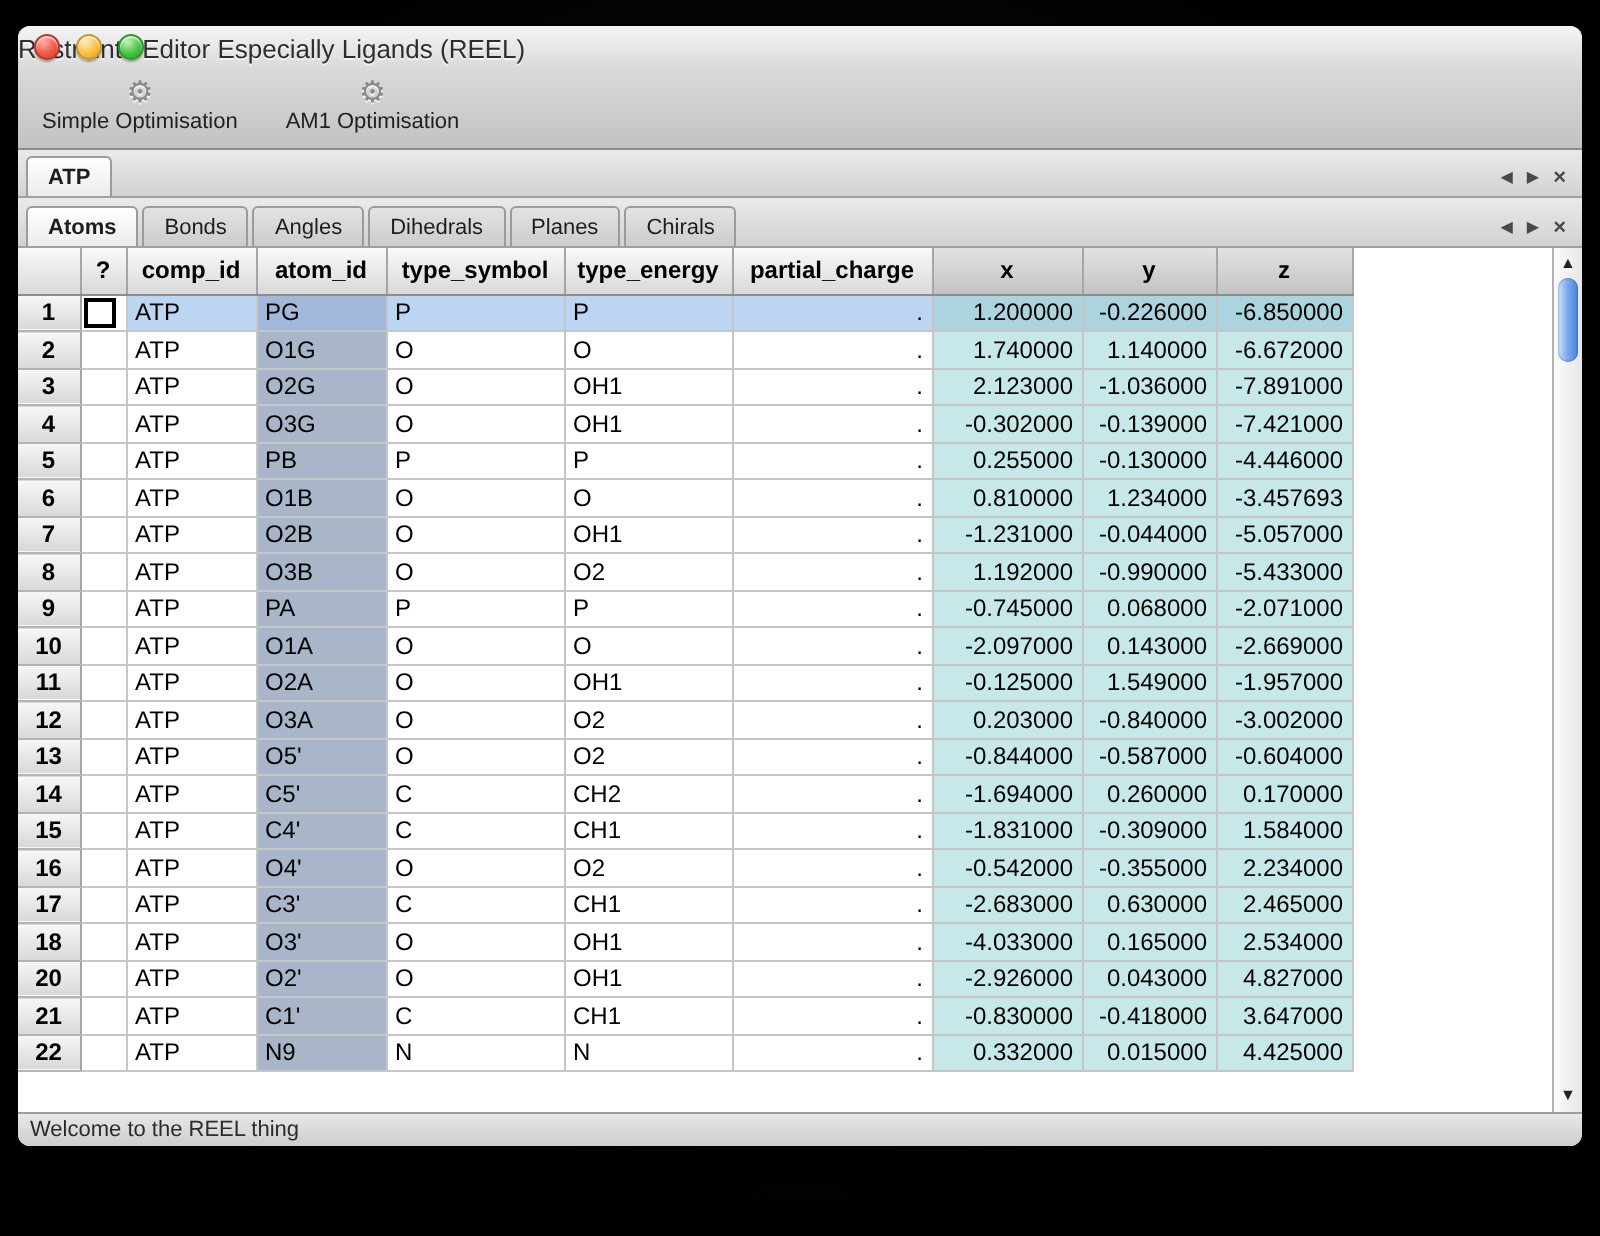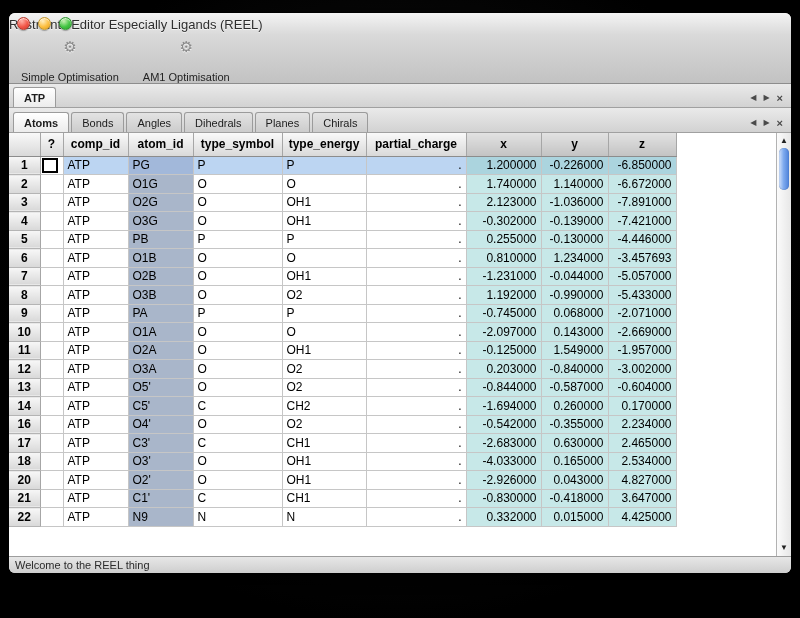--- a/index.html
+++ b/index.html
@@ -19,21 +19,21 @@
   .light.red    { background:radial-gradient(circle at 35% 28%, #ffb0a6, #f25648 55%, #cf3a2d); border:1px solid #b8382c; }
   .light.yellow { background:radial-gradient(circle at 35% 28%, #ffeec0, #fcbe3e 55%, #dd9a20); border:1px solid #c4982d; }
   .light.green  { background:radial-gradient(circle at 35% 28%, #c9f0b4, #43c543 55%, #2b9e2b); border:1px solid #2e972e; }
   .title { font-size:13px; color:#2e2e2e; text-shadow:0 1px 0 rgba(255,255,255,.6); }
 
   
   .toolbar { flex:0 0 40px; background:linear-gradient(#d9d9d9,#c2c2c2); border-bottom:1px solid #8d8d8d;
              display:flex; align-items:flex-start; padding:3px 6px 0; gap:12px; }
   .tool { display:flex; flex-direction:column; align-items:center; padding:0 6px; border-radius:3px; }
   .gear { font-size:15px; line-height:17px; color:#8a8a8a; text-shadow:0 1px 0 rgba(255,255,255,.7); }
-  .tool-label { font-size:11px; color:#1f1f1f; margin-top:16px; white-space:nowrap; }
+  .tool-label { font-size:11px; color:#1f1f1f; margin-top:0; white-space:nowrap; }
 
   
   .tabrow { position:relative; background:linear-gradient(#eaeaea,#d2d2d2); border-bottom:1px solid #a0a0a0;
             display:flex; align-items:flex-end; padding:3px 4px 0; }
   .tabrow.outer { flex:0 0 24px; }
   .tabrow.inner { flex:0 0 25px;align-items:flex-end; }
   .tab { font-size:11px; color:#1d1d1d; padding:0 10px; margin-right:2px; height:20px;
          border:1px solid #9b9b9b; border-bottom:none; border-radius:3px 3px 0 0;
          background:linear-gradient(#e3e3e3,#cccccc); display:flex; align-items:center; white-space:nowrap; }
   .tab.active { background:linear-gradient(#ffffff,#ececec); font-weight:bold; position:relative; z-index:2; }
@@ -332,20 +332,32 @@
     <td class="cell left">ATP</td>
     <td class="cell left atomcell">C5'</td>
     <td class="cell left">C</td>
     <td class="cell left">CH2</td>
     <td class="cell right">.</td>
     <td class="cell right xyz">-1.694000</td>
     <td class="cell right xyz">0.260000</td>
     <td class="cell right xyz">0.170000</td>
   </tr>
             <tr>
+    <td class="rownum">15</td>
+    <td class="qcell"></td>
+    <td class="cell left">ATP</td>
+    <td class="cell left atomcell">C4'</td>
+    <td class="cell left">C</td>
+    <td class="cell left">CH1</td>
+    <td class="cell right">.</td>
+    <td class="cell right xyz">-1.831000</td>
+    <td class="cell right xyz">-0.309000</td>
+    <td class="cell right xyz">1.584000</td>
+  </tr>
+            <tr>
     <td class="rownum">16</td>
     <td class="qcell"></td>
     <td class="cell left">ATP</td>
     <td class="cell left atomcell">O4'</td>
     <td class="cell left">O</td>
     <td class="cell left">O2</td>
     <td class="cell right">.</td>
     <td class="cell right xyz">-0.542000</td>
     <td class="cell right xyz">-0.355000</td>
     <td class="cell right xyz">2.234000</td>

